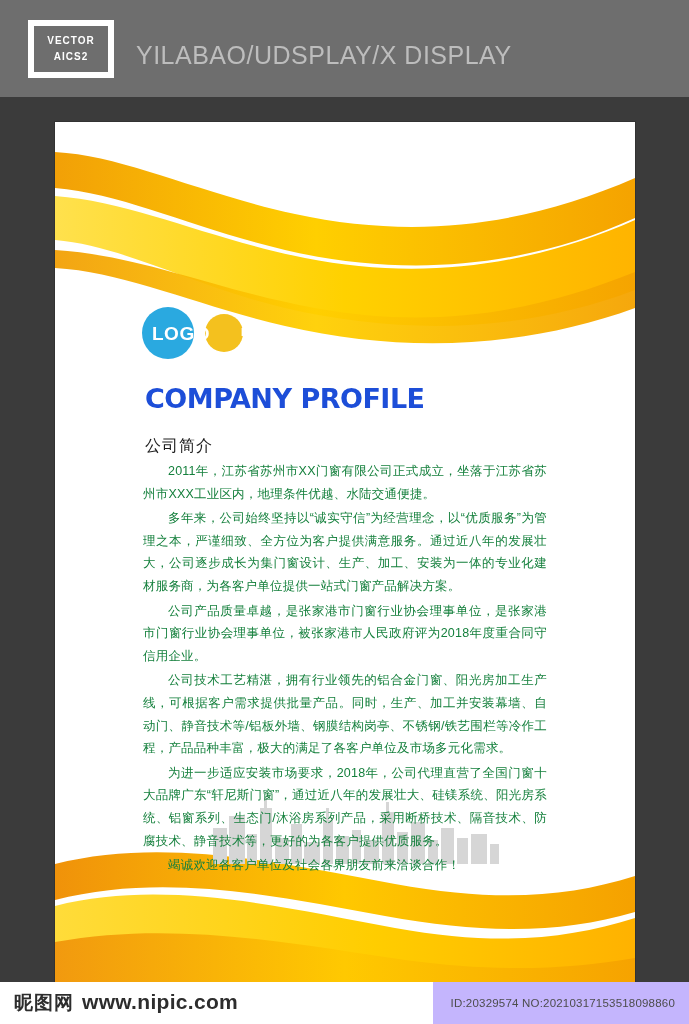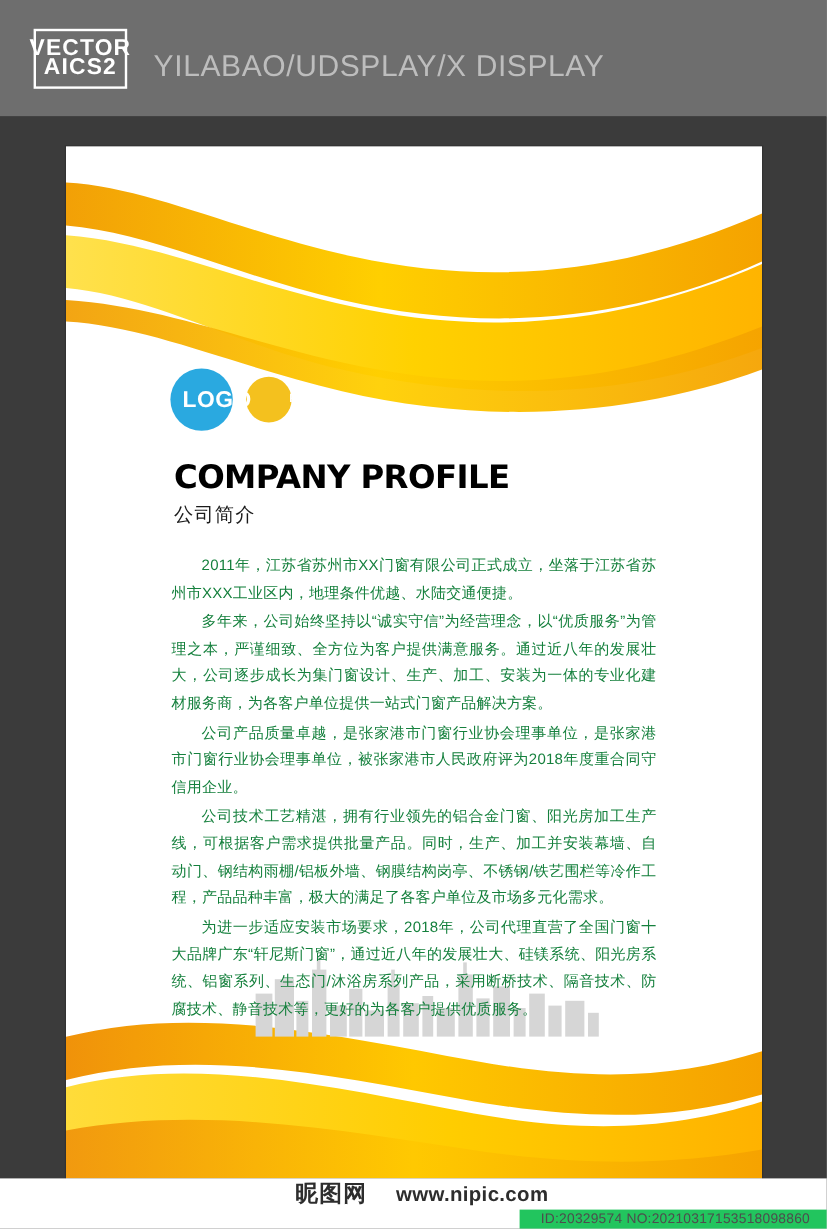--- a/index.html
+++ b/index.html
@@ -30,27 +30,27 @@
   }
   .topbar-inner {
     display: flex;
     align-items: center;
     height: 97px;
     padding-left: 28px;
   }
   .vector-badge {
     width: 74px;
     height: 46px;
-    border: 2px solid #ffffff;
+    border: 6px solid #ffffff;
     color: #ffffff;
     display: flex;
     flex-direction: column;
     align-items: center;
     justify-content: center;
-    font-size: 19px;
+    font-size: 10px;
     font-weight: bold;
     letter-spacing: 1px;
     line-height: 16px;
     background: #6e6e6e;
     flex: none;
   }
   .vector-badge span { display: block; }
   .topbar-texts {
     margin-left: 22px;
     color: #dedede;
@@ -146,29 +146,29 @@
   .headings {
     position: absolute;
     left: 90px;
     top: 262px;
     width: 420px;
   }
   .title-en {
     font-family: "DejaVu Sans", sans-serif;
     font-size: 27px;
     font-weight: bold;
-    color: #000000;
+    color: #1d4ed8;
     letter-spacing: -0.5px;
     line-height: 30px;
   }
   .title-cn {
     font-size: 16px;
     color: #1a1a1a;
     line-height: 24px;
-    margin-top: 4px;
+    margin-top: 20px;
     letter-spacing: 1px;
   }
 
   
   .body-text {
     position: absolute;
     left: 88px;
     top: 338px;
     width: 404px;
     color: #15803d;
@@ -194,45 +194,44 @@
   
   .footer {
     position: absolute;
     left: 0;
     top: 982px;
     width: 689px;
     height: 42px;
     background: #ffffff;
     display: flex;
     align-items: center;
-    flex-direction: column;
   }
   .footer-left {
     display: flex;
     align-items: baseline;
     padding-left: 14px;
     flex: none;
   }
   .footer-logo {
     font-size: 19px;
     font-weight: bold;
     color: #2d2d2d;
     letter-spacing: 1px;
   }
   .footer-url {
-    margin-left: 24px;
-    font-size: 17px;
+    margin-left: 8px;
+    font-size: 21px;
     color: #2d2d2d;
     font-weight: bold;
     letter-spacing: 0.3px;
   }
   .footer-right {
     margin-left: auto;
     height: 42px;
-    background: #22c55e;
+    background: #c4b5fd;
     display: flex;
     align-items: center;
     padding: 0 14px 0 18px;
     color: #4d4d4d;
     font-size: 11.5px;
     letter-spacing: 0.2px;
     white-space: nowrap;
   }
 </style>
 </head>
@@ -325,22 +324,23 @@
 
       <div class="headings">
         <div class="title-en">COMPANY PROFILE</div>
         <div class="title-cn">公司简介</div>
       </div>
 
       <div class="body-text">
         <p>2011年，江苏省苏州市XX门窗有限公司正式成立，坐落于江苏省苏州市XXX工业区内，地理条件优越、水陆交通便捷。</p>
         <p>多年来，公司始终坚持以“诚实守信”为经营理念，以“优质服务”为管理之本，严谨细致、全方位为客户提供满意服务。通过近八年的发展壮大，公司逐步成长为集门窗设计、生产、加工、安装为一体的专业化建材服务商，为各客户单位提供一站式门窗产品解决方案。</p>
         <p>公司产品质量卓越，是张家港市门窗行业协会理事单位，是张家港市门窗行业协会理事单位，被张家港市人民政府评为2018年度重合同守信用企业。</p>
-        <p>公司技术工艺精湛，拥有行业领先的铝合金门窗、阳光房加工生产线，可根据客户需求提供批量产品。同时，生产、加工并安装幕墙、自动门、钢结构雨棚/铝板外墙、钢膜结构岗亭、不锈钢/铁艺围栏等冷作工程，产品品种丰富，极大的满足了各客户单位及市场多元化需求。</p>
+        <p>公司技术工艺精湛，拥有行业领先的铝合金门窗、阳光房加工生产线，可根据客户需求提供批量产品。同时，生产、加工并安装幕墙、自动门、静音技术等/铝板外墙、钢膜结构岗亭、不锈钢/铁艺围栏等冷作工程，产品品种丰富，极大的满足了各客户单位及市场多元化需求。</p>
         <p>为进一步适应安装市场要求，2018年，公司代理直营了全国门窗十大品牌广东“轩尼斯门窗”，通过近八年的发展壮大、硅镁系统、阳光房系统、铝窗系列、生态门/沐浴房系列产品，采用断桥技术、隔音技术、防腐技术、静音技术等，更好的为各客户提供优质服务。</p>
+        <p>竭诚欢迎各客户单位及社会各界朋友前来洽谈合作！</p>
       </div>
 
     </div>
   </div>
 
   <div class="footer">
     <div class="footer-left">
       <div class="footer-logo">昵图网</div>
       <div class="footer-url">www.nipic.com</div>
     </div>

